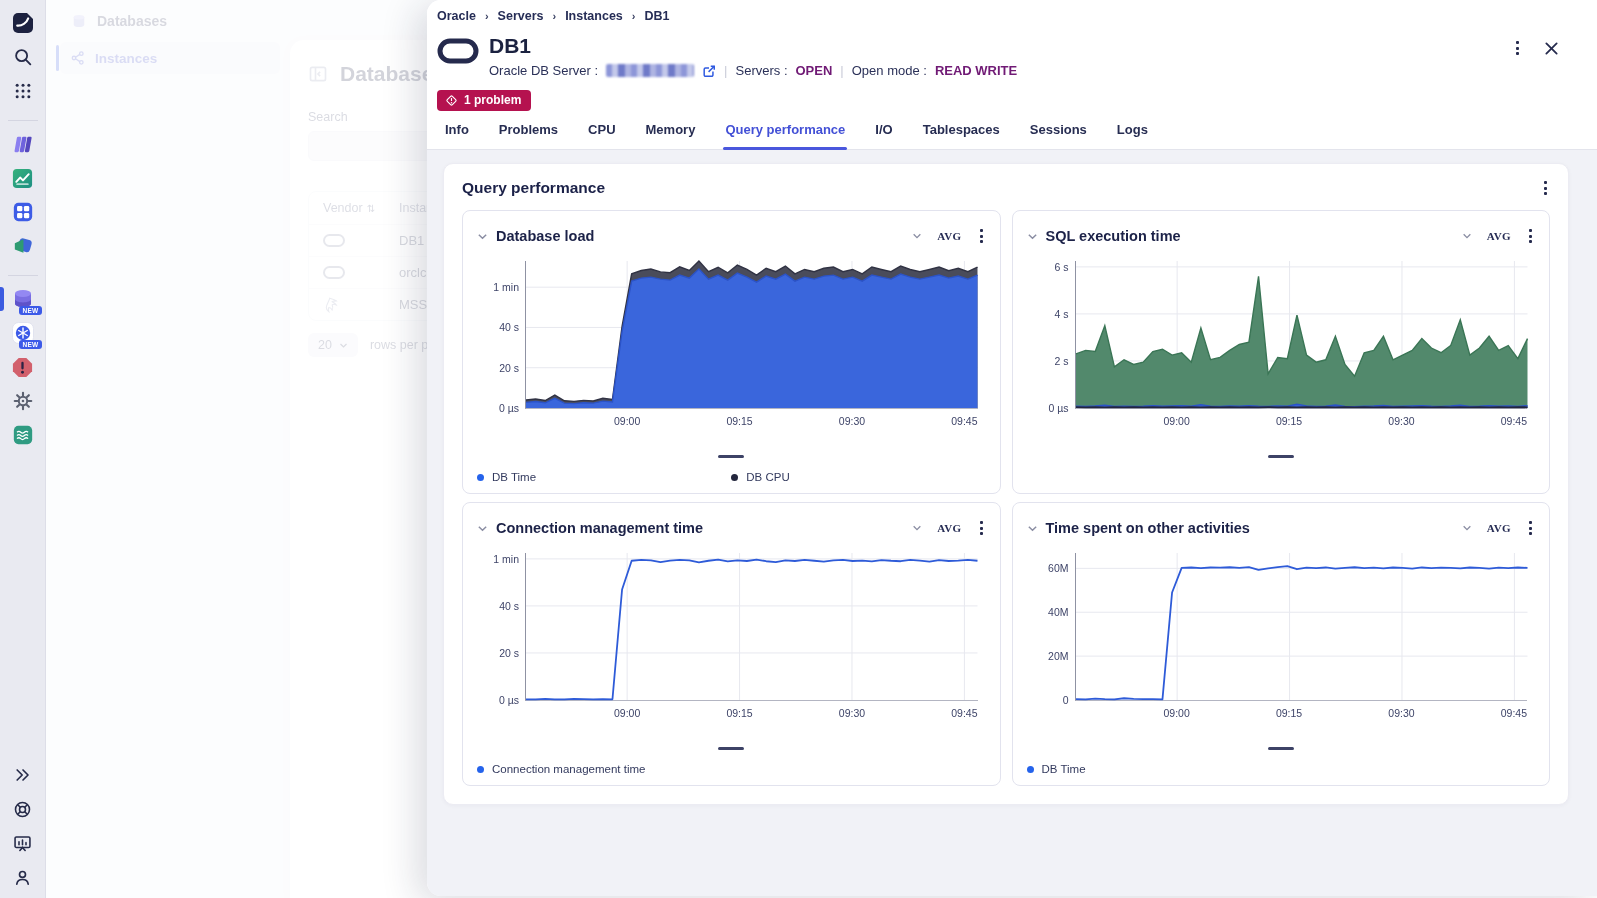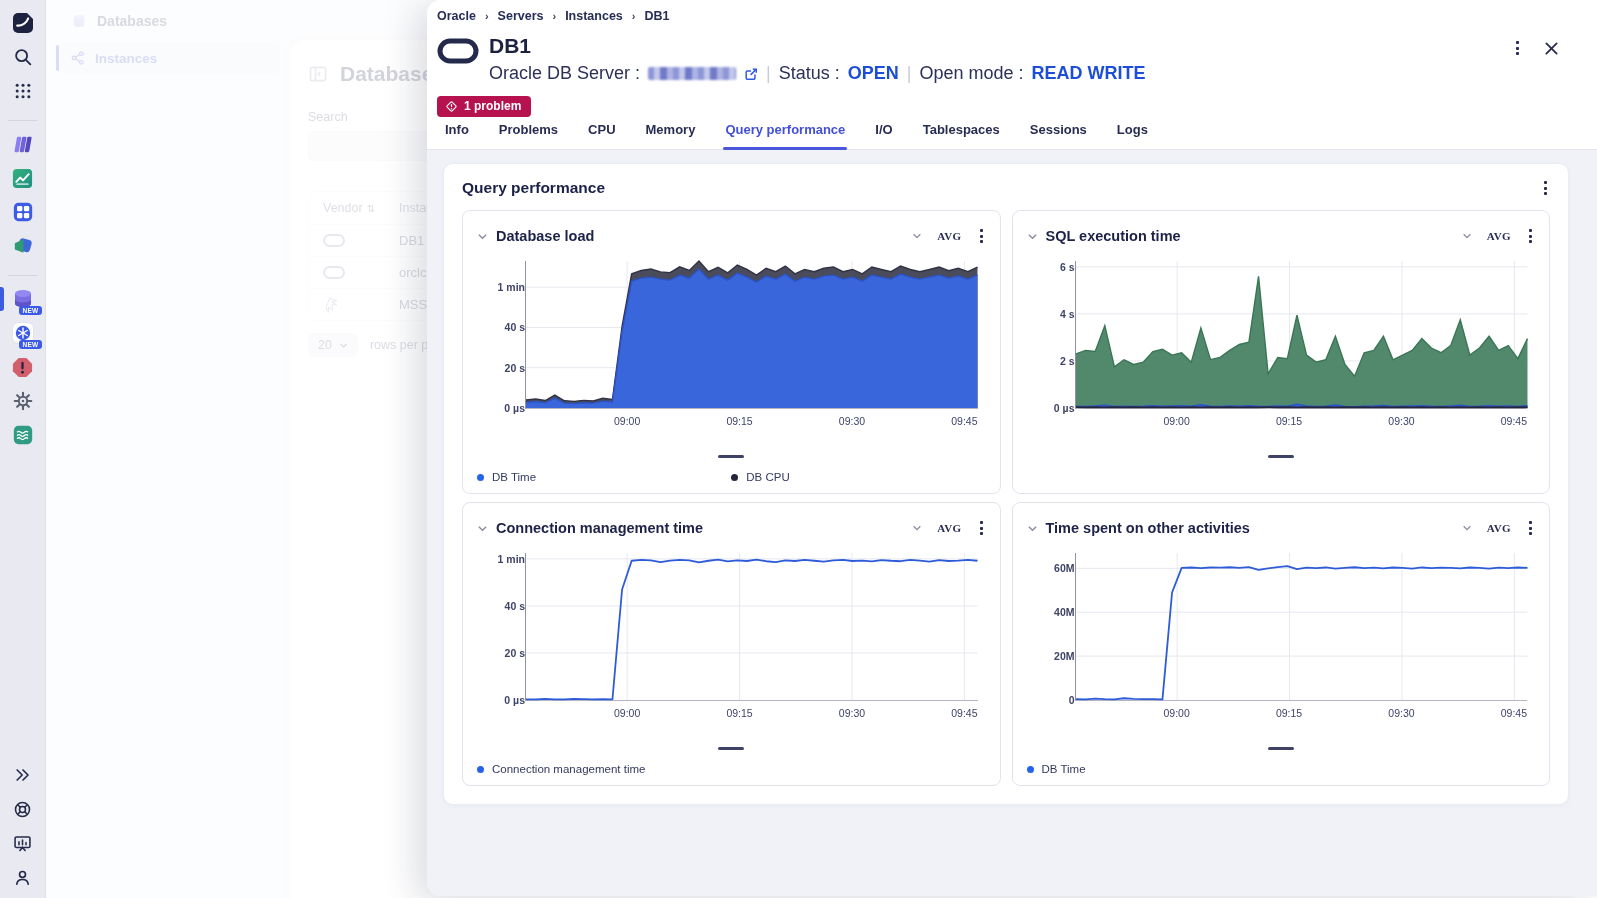--- a/index.html
+++ b/index.html
@@ -44,22 +44,22 @@
   
   .panel { position:absolute; left:427px; top:0; right:0; bottom:2px; z-index:40;
     background:#fff; border-radius:14px 0 0 14px; box-shadow:-10px 6px 36px rgba(26,30,64,.16); }
   .panel-header { position:relative; height:150px; padding:9px 0 0 10px; border-radius:14px 0 0 0; background:#fff; }
   .breadcrumb { display:flex; align-items:center; gap:9px; font-size:12.5px; font-weight:600; color:#262d56; }
   .crumb { cursor:pointer; }
   .crumb-sep { color:#3a4163; font-size:11px; }
   .title-row { display:flex; align-items:flex-start; gap:10px; margin-top:11px; }
   .oracle-logo { margin-top:3px; }
   .db-title { font-size:21px; font-weight:800; color:#1b2240; line-height:1.1; }
-  .meta-row { display:flex; align-items:center; gap:8px; margin-top:6px; font-size:18px; color:#2b3158; }
-  .meta-row b { font-weight:700; color:#1d4ed8; }
+  .meta-row { display:flex; align-items:center; gap:8px; margin-top:6px; font-size:13px; color:#2b3158; }
+  .meta-row b { font-weight:700; color:#701a75; }
   .redacted { width:88px; height:13px; border-radius:2px; filter:blur(1.2px);
     background:repeating-linear-gradient(90deg,#8d96d8 0 6px,#c3c8ea 6px 12px,#6f7ac8 12px 19px,#aeb4e2 19px 25px); }
   .pipe { color:#c9cbd8; }
   .problem-badge { display:inline-flex; align-items:center; gap:6px; margin:12px 0 0 0;
     background:#b5124f; color:#fff; font-size:12px; font-weight:700; padding:3px 10px 4px 8px; border-radius:4px; cursor:pointer; }
   .top-actions { position:absolute; top:38px; right:38px; display:flex; gap:22px; align-items:center; }
   .kebab { display:inline-flex; flex-direction:column; gap:2.5px; cursor:pointer; padding:3px; }
   .kebab i { width:3px; height:3px; background:#262b4e; border-radius:1px; }
   .tabs { position:absolute; left:0; right:0; bottom:0; display:flex; gap:26px; padding-left:16px;
     border-bottom:1px solid #e3e4ec; }
@@ -79,22 +79,22 @@
 
   .chart-card { background:#fff; border:1px solid #e2e3ee; border-radius:8px; padding:10px 14px 10px; }
   .chart-head { display:flex; align-items:center; gap:8px; height:30px; }
   .chart-title { font-size:14.5px; font-weight:800; color:#1c2248; }
   .chart-head-right { margin-left:auto; display:flex; align-items:center; gap:15px; }
   .agg { font-size:11px; font-weight:700; color:#272d55; letter-spacing:.4px; cursor:pointer;font-family:Liberation Serif, serif; }
   .chart-body { position:relative; height:196px; margin-top:6px; }
   .plot { position:absolute; left:48px; right:8px; top:4px; height:148px;
     border-left:1px solid #8f92a3; border-bottom:1px solid #b3b5c2; }
   .plot svg { position:absolute; inset:0; width:100%; height:100%; overflow:visible; }
-  .ytick { position:absolute; right:100%; padding-right:1px; transform:translateY(-50%);
-    font-size:10.5px; color:#3e4468; white-space:nowrap;font-weight:bold; }
+  .ytick { position:absolute; right:100%; padding-right:7px; transform:translateY(-50%);
+    font-size:10.5px; color:#3e4468; white-space:nowrap; }
   .xtick { position:absolute; top:calc(100% + 7px); transform:translateX(-50%);
     font-size:10.5px; color:#3e4468; }
   .scroll-dash { width:26px; height:3px; border-radius:2px; background:#3d4266; margin:2px auto 0; cursor:grab; }
   .legend { display:grid; margin-top:13px; }
   .legend-item { display:flex; align-items:center; gap:8px; font-size:11.5px; color:#333a5e; cursor:pointer; }
   .dot { width:7px; height:7px; border-radius:50%; flex:none; }
 
   .chev { color:#8b8ea3; }
   .x-close { cursor:pointer; }
 </style>
@@ -349,21 +349,21 @@
         <div class="db-title">DB1</div>
         <div class="meta-row">
           <span>Oracle DB Server :</span>
           <span class="redacted"></span>
           <svg width="14" height="14" viewBox="0 0 16 16" fill="none" stroke="#2f5ae0" stroke-width="1.7">
               <path d="M12.5 8.5v4a1.5 1.5 0 0 1-1.5 1.5H4a1.5 1.5 0 0 1-1.5-1.5V6A1.5 1.5 0 0 1 4 4.5h4"></path>
               <path d="M10 2.5h4v4"></path>
               <path d="M7.5 9L14 2.5"></path>
             </svg>
           <span class="pipe">|</span>
-          <span>Status :</span>
+          <span>Servers :</span>
           <b>OPEN</b>
           <span class="pipe">|</span>
           <span>Open mode :</span>
           <b>READ WRITE</b>
         </div>
       </div>
     </div>
     <div class="problem-badge">
       <svg width="13" height="13" viewBox="0 0 16 16">
           <rect x="3.6" y="3.6" width="8.8" height="8.8" rx="1.5" fill="none" stroke="#fff" stroke-width="1.4" transform="rotate(45 8 8)"></rect>

